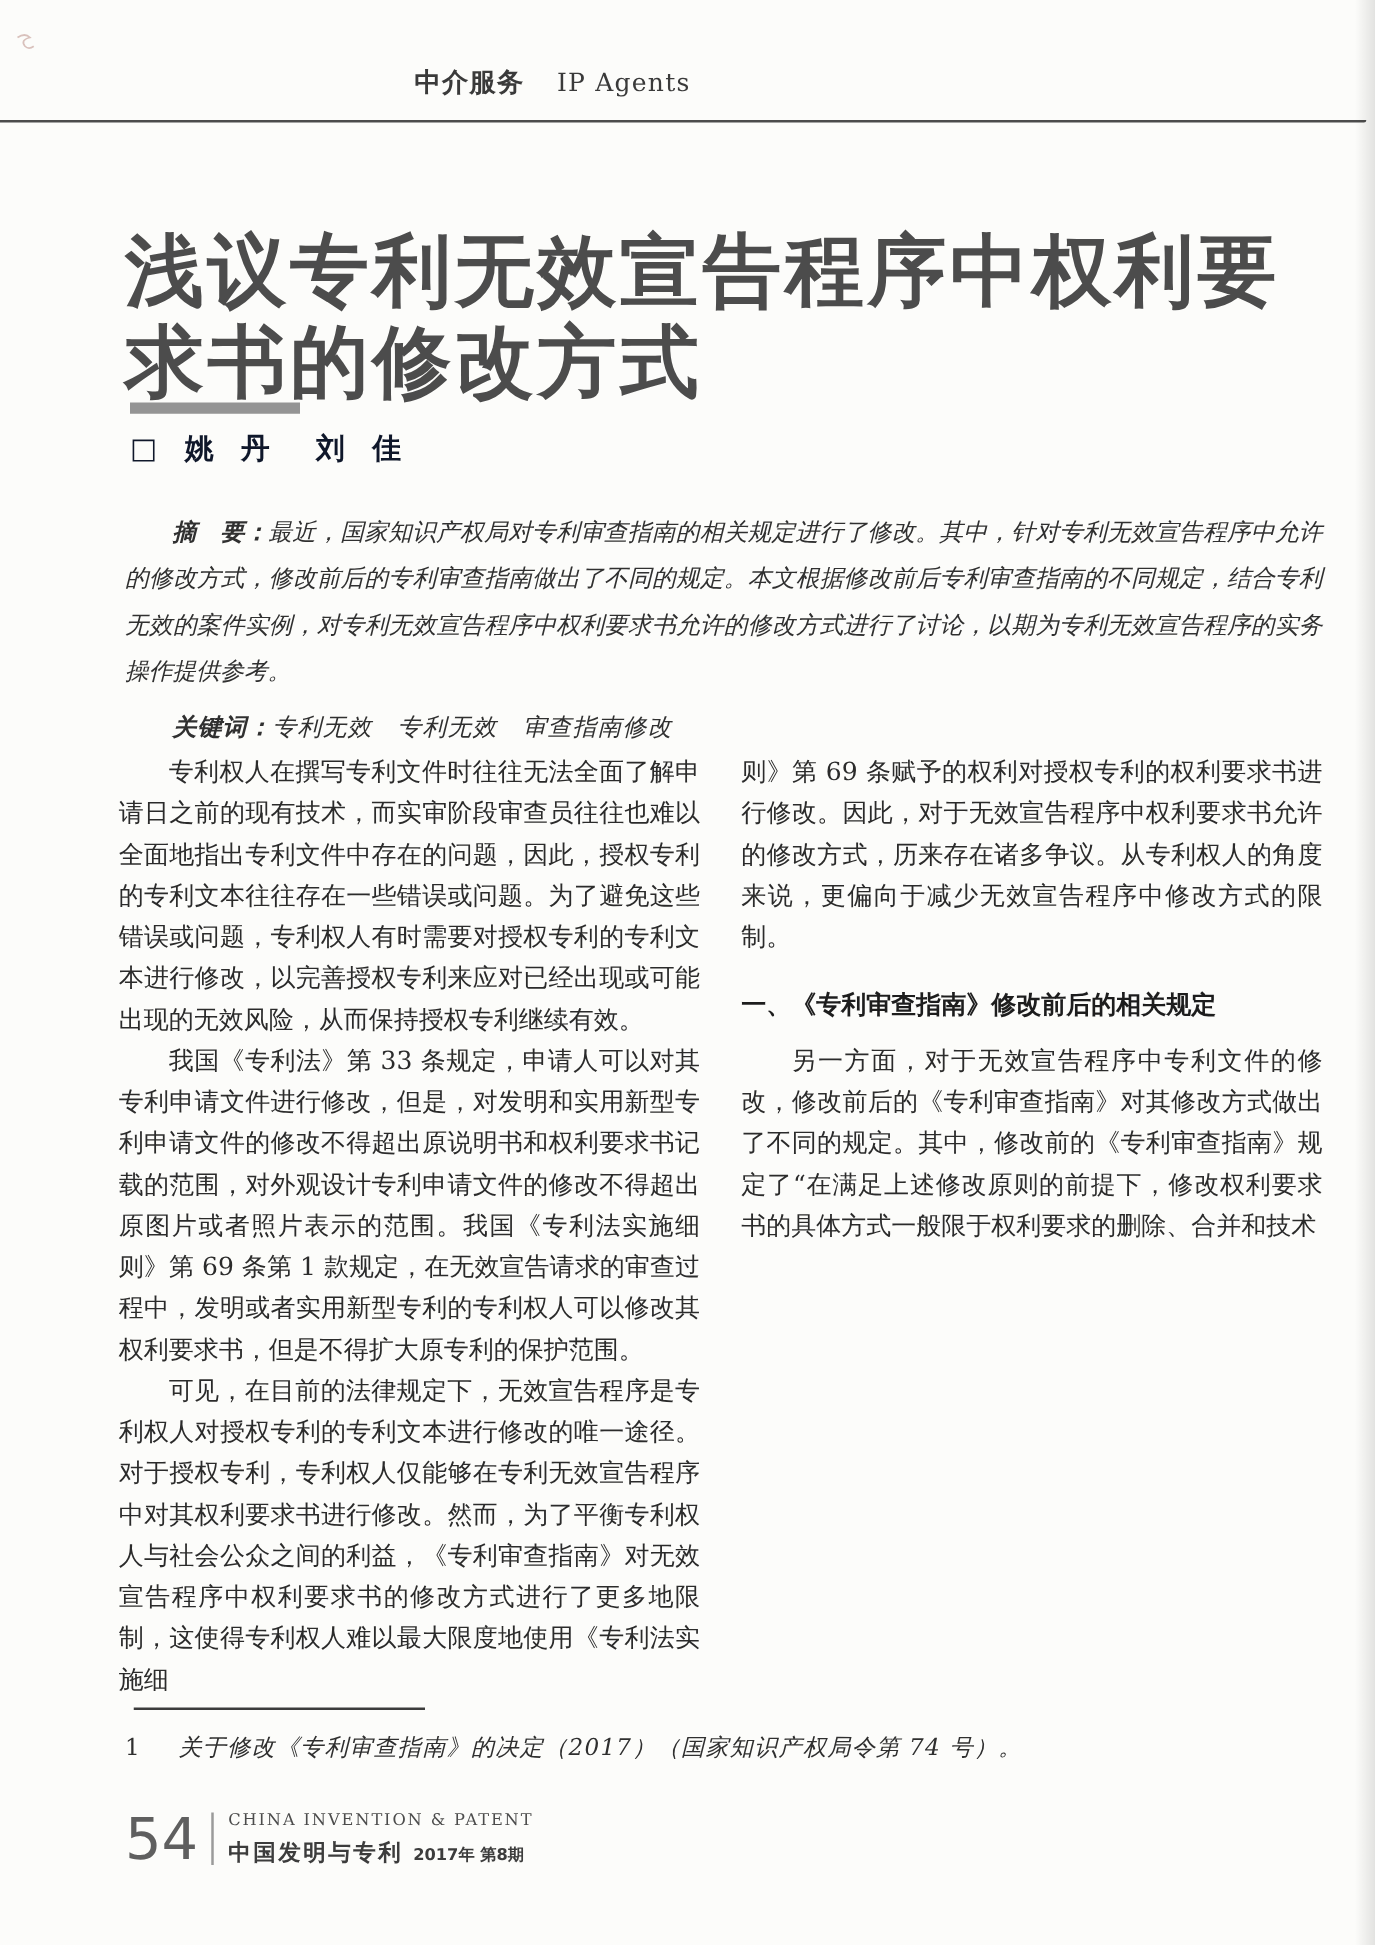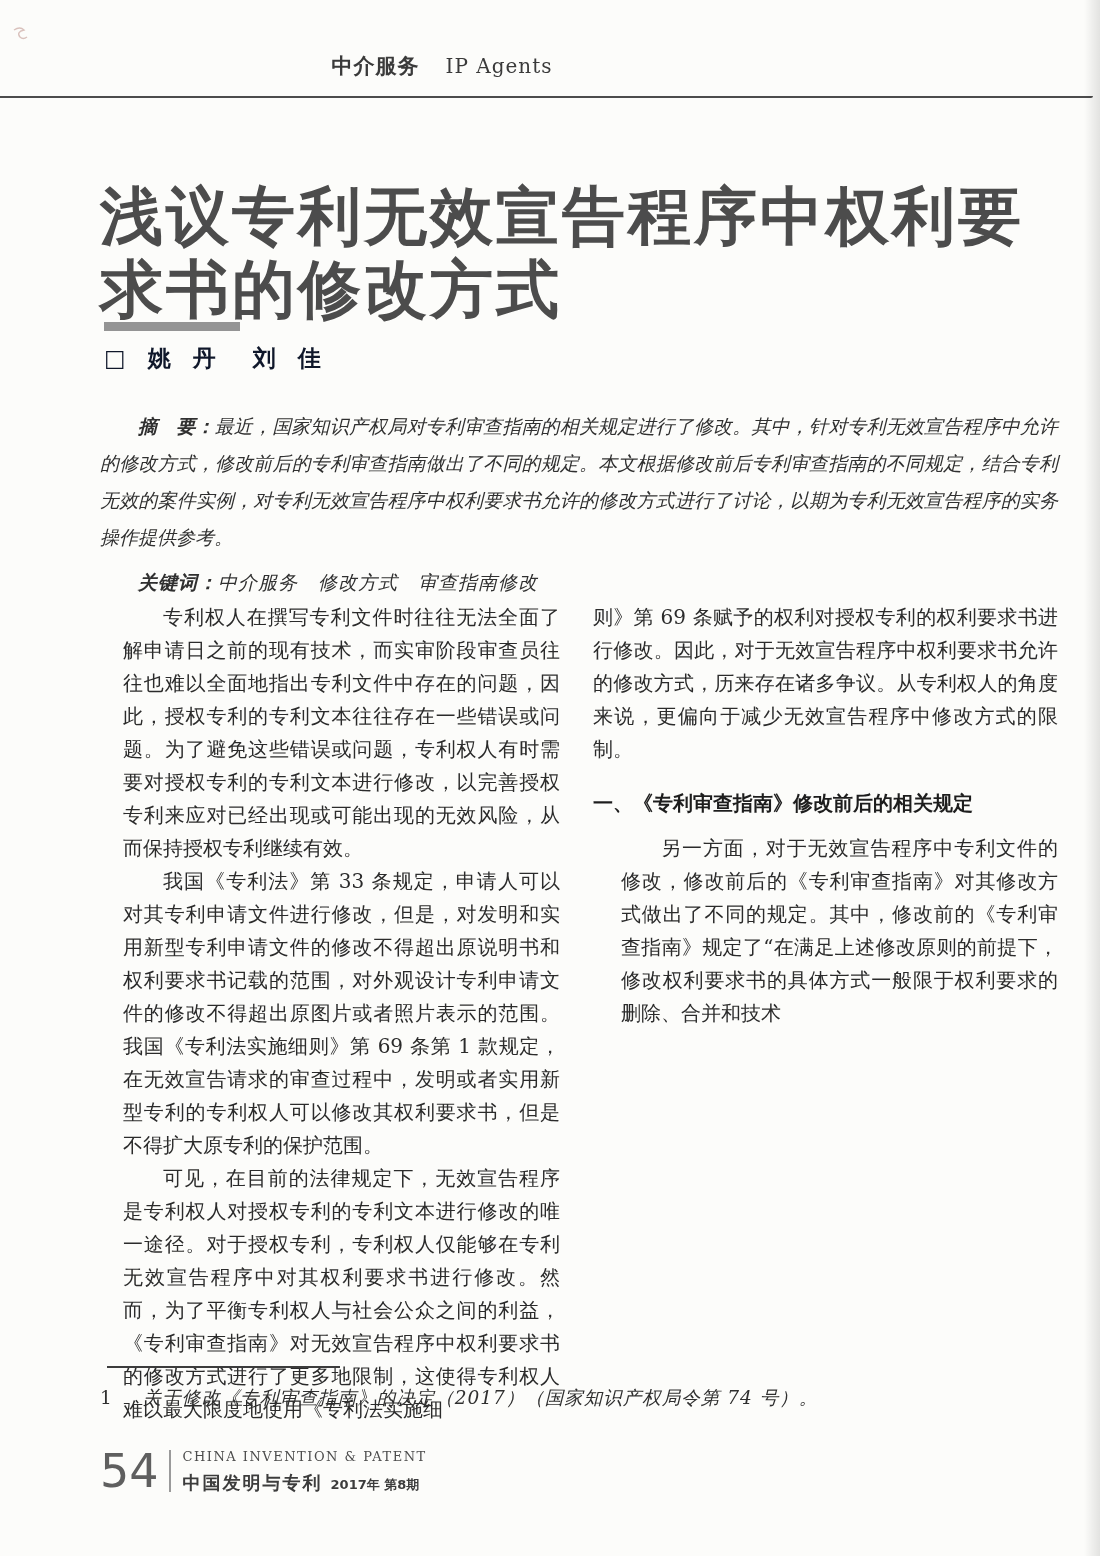--- a/index.html
+++ b/index.html
@@ -55,21 +55,21 @@
   .abstract-label,.keyword-label{font-weight:700;}
   .keywords-line{margin-top:8px !important;letter-spacing:1px;}
 
   .article-body{
     position:absolute;top:601px;left:95px;width:963px;
     display:flex;gap:33px;
     font-size:20px;line-height:33px;text-align:justify;color:#2b2b2b;
   }
   .col{width:465px;}
   .col p{margin:0;}
-  .col p.indent{text-indent:2em;margin-left:28px;}
+  .col p.indent{text-indent:2em;}
   .section-heading{
     font-family:"DejaVu Sans","Liberation Sans",sans-serif;
     font-weight:700;font-size:20px;color:#1d1d1d;
     margin:21px 0 12px 0;letter-spacing:0;
   }
   sup{font-size:12px;line-height:0;}
 
   .footnote-rule{
     position:absolute;top:1366px;left:107px;width:233px;height:2px;background:#3c3c3c;
   }
@@ -119,21 +119,21 @@
 
   <h1 class="article-title">浅议专利无效宣告程序中权利要求书的修改方式</h1>
 
   <div class="author-block">
     <div class="author-bar"></div>
     <div class="author-names">□ 姚 丹　刘 佳</div>
   </div>
 
   <div class="abstract-block">
     <p><span class="abstract-label">摘　要：</span><span>最近，国家知识产权局对专利审查指南的相关规定进行了修改。其中，针对专利无效宣告程序中允许的修改方式，修改前后的专利审查指南做出了不同的规定。本文根据修改前后专利审查指南的不同规定，结合专利无效的案件实例，对专利无效宣告程序中权利要求书允许的修改方式进行了讨论，以期为专利无效宣告程序的实务操作提供参考。</span></p>
-    <p class="keywords-line"><span class="keyword-label">关键词：</span><span>中介服务　修改方式　审查指南修改</span></p>
+    <p class="keywords-line"><span class="keyword-label">关键词：</span><span>专利无效　专利无效　审查指南修改</span></p>
   </div>
 
   <div class="article-body">
     <div class="col">
       <p class="indent">专利权人在撰写专利文件时往往无法全面了解申请日之前的现有技术，而实审阶段审查员往往也难以全面地指出专利文件中存在的问题，因此，授权专利的专利文本往往存在一些错误或问题。为了避免这些错误或问题，专利权人有时需要对授权专利的专利文本进行修改，以完善授权专利来应对已经出现或可能出现的无效风险，从而保持授权专利继续有效。</p>
       <p class="indent">我国《专利法》第 33 条规定，申请人可以对其专利申请文件进行修改，但是，对发明和实用新型专利申请文件的修改不得超出原说明书和权利要求书记载的范围，对外观设计专利申请文件的修改不得超出原图片或者照片表示的范围。我国《专利法实施细则》第 69 条第 1 款规定，在无效宣告请求的审查过程中，发明或者实用新型专利的专利权人可以修改其权利要求书，但是不得扩大原专利的保护范围。</p>
       <p class="indent">可见，在目前的法律规定下，无效宣告程序是专利权人对授权专利的专利文本进行修改的唯一途径。对于授权专利，专利权人仅能够在专利无效宣告程序中对其权利要求书进行修改。然而，为了平衡专利权人与社会公众之间的利益，《专利审查指南》对无效宣告程序中权利要求书的修改方式进行了更多地限制，这使得专利权人难以最大限度地使用《专利法实施细</p>
     </div>
     <div class="col">
       <p>则》第 69 条赋予的权利对授权专利的权利要求书进行修改。因此，对于无效宣告程序中权利要求书允许的修改方式，历来存在诸多争议。从专利权人的角度来说，更偏向于减少无效宣告程序中修改方式的限制。</p>

